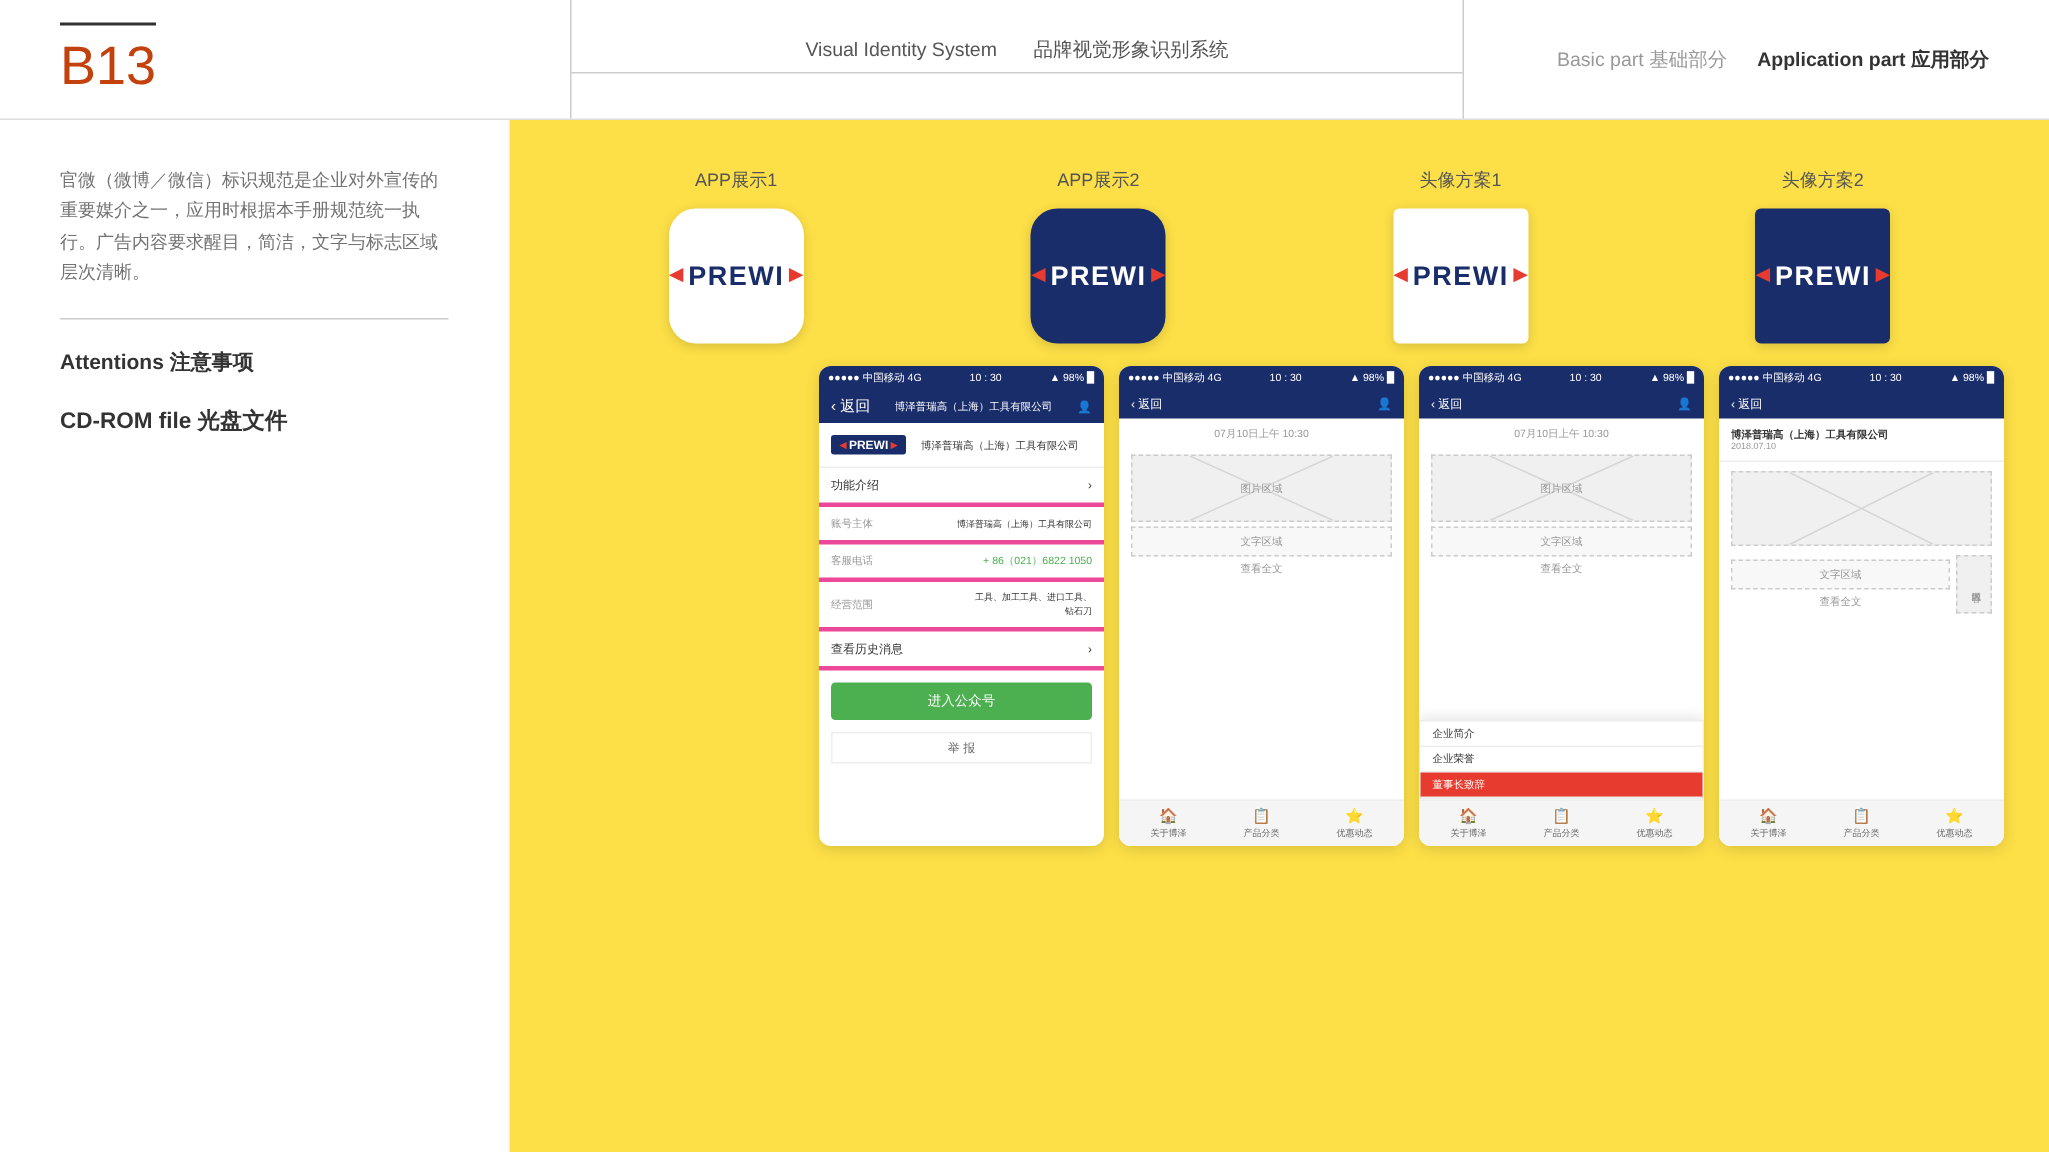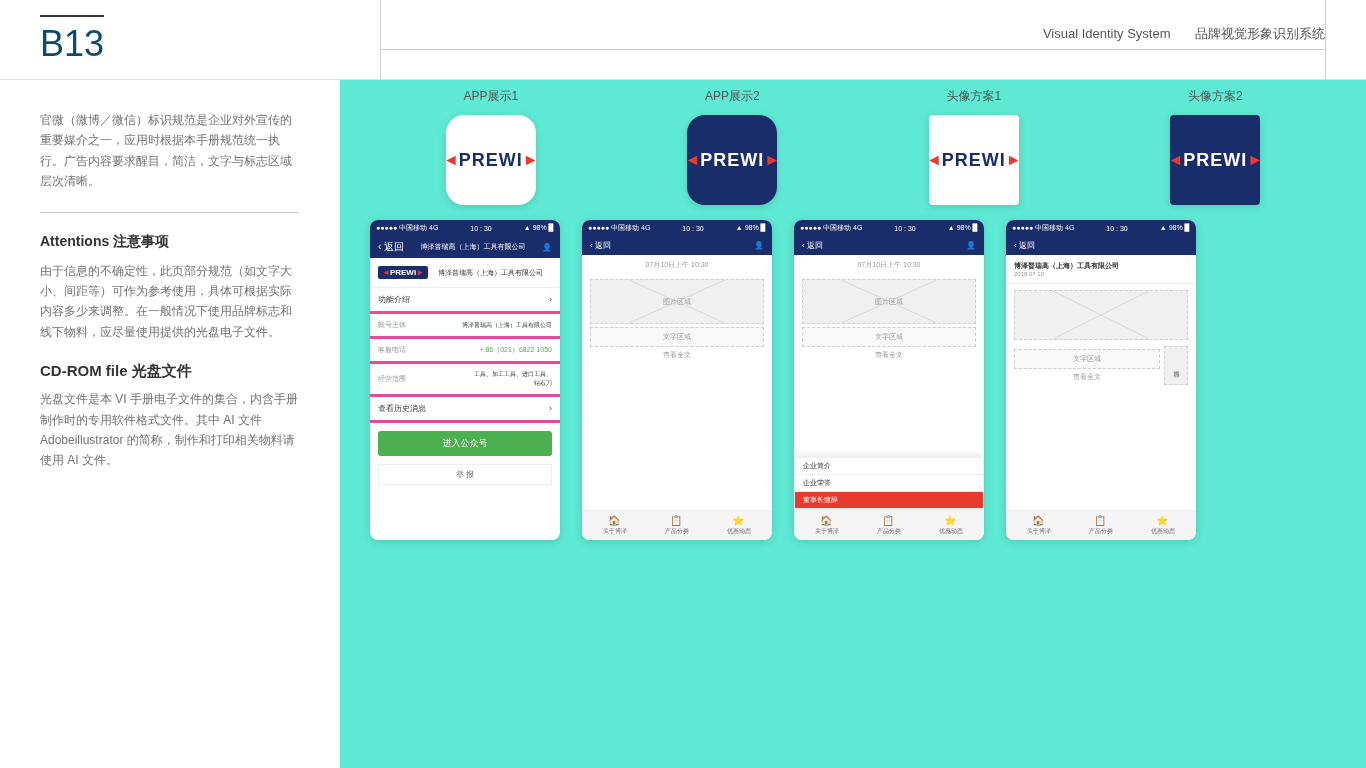--- a/index.html
+++ b/index.html
@@ -19,39 +19,39 @@
       height: 80px;
       border-bottom: 1px solid #ddd;
       position: relative;
     }
     .header-left {
       flex: 0 0 340px;
     }
     .page-id {
       font-size: 36px;
       font-weight: 300;
-      color: #0c4a6e;
+      color: #c2410c;
       border-top: 2px solid #333;
       padding-top: 6px;
       display: inline-block;
     }
     .header-center {
       flex: 1;
       display: flex;
       flex-direction: column;
       align-items: center;
       justify-content: center;
       border-left: 1px solid #ccc;
       border-right: 1px solid #ccc;
       height: 100%;
     }
     .header-center-top {
       border-bottom: 1px solid #ccc;
       width: 100%;
-      text-align: right;
+      text-align: center;
       padding-bottom: 6px;
       margin-bottom: 6px;
     }
     .header-center-top .vis-title {
       font-size: 13px;
       color: #555;
       margin-right: 20px;
     }
     .header-center-top .vis-title-cn {
       font-size: 13px;
@@ -113,22 +113,22 @@
     .section-sub-heading {
       font-size: 15px;
       font-weight: 600;
       color: #333;
       margin-bottom: 8px;
     }
 
     
     .right-panel {
       flex: 1;
-      background: #5eead4;
-      padding: 8px 30px;
+      background: #fde047;
+      padding: 32px 30px;
       overflow: hidden;
     }
 
     
     .icons-row {
       display: flex;
       justify-content: space-around;
       align-items: flex-end;
       margin-bottom: 15px;
     }
@@ -158,22 +158,22 @@
     }
     .prewi-logo {
       display: flex;
       flex-direction: column;
       align-items: center;
     }
 
     
     .phones-row {
       display: flex;
-      justify-content: flex-start;
-      gap: 22px;
+      justify-content: flex-end;
+      gap: 10px;
     }
     .phone-mockup {
       width: 190px;
       height: 320px;
       background: #fff;
       border-radius: 8px;
       box-shadow: 0 2px 10px rgba(0,0,0,0.15);
       overflow: hidden;
       display: flex;
       flex-direction: column;
@@ -324,35 +324,37 @@
 <div class="header">
   <div class="header-left">
     <div class="page-id">B13</div>
   </div>
   <div class="header-center">
     <div class="header-center-top">
       <span class="vis-title">Visual Identity System</span>
       <span class="vis-title-cn">品牌视觉形象识别系统</span>
     </div>
   </div>
+  <div class="header-right">
+    <span class="nav-item">Basic part  基础部分</span>
+    <span class="nav-item active">Application part  应用部分</span>
+  </div>
 </div>
 
 <div class="main">
 
   <div class="left-panel">
 
     <div class="section-text">官微（微博／微信）标识规范是企业对外宣传的重要媒介之一，应用时根据本手册规范统一执行。广告内容要求醒目，简洁，文字与标志区域层次清晰。</div>
 
     <hr class="divider">
 
     <div class="section-heading">Attentions 注意事项</div>
-    <div class="section-text">由于信息的不确定性，此页部分规范（如文字大小、间距等）可作为参考使用，具体可根据实际内容多少来调整。在一般情况下使用品牌标志和线下物料，应尽量使用提供的光盘电子文件。</div>
 
     <div class="section-sub-heading" style="margin-top:20px;">CD-ROM file 光盘文件</div>
-    <div class="section-text">光盘文件是本 VI 手册电子文件的集合，内含手册制作时的专用软件格式文件。其中 AI 文件 Adobeillustrator 的简称，制作和打印相关物料请使用 AI 文件。</div>
   </div>
 
   <div class="right-panel">
 
     <div class="icons-row">
       <div class="icon-section">
         <span class="icon-label">APP展示1</span>
         <div class="app-icon">
           <div class="prewi-logo">
             <div style="display:flex;align-items:center;gap:0;">

